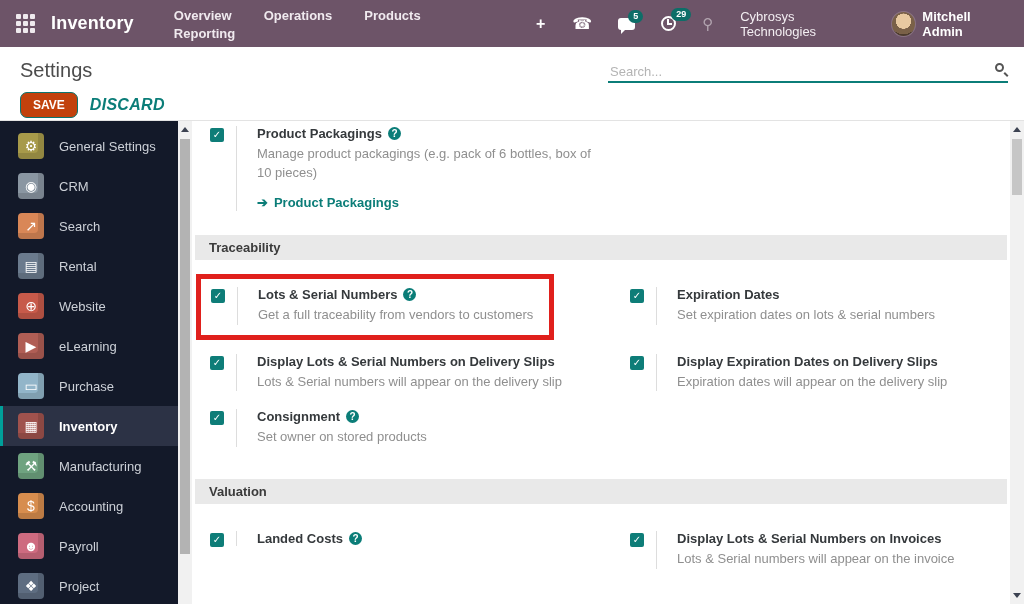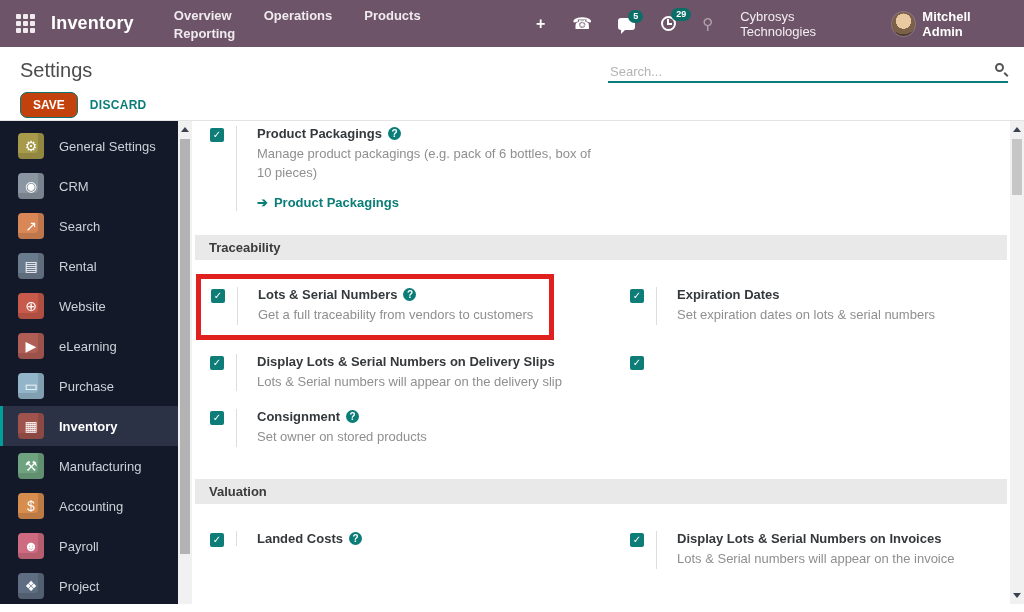--- a/index.html
+++ b/index.html
@@ -43,22 +43,22 @@
     font-family:"Liberation Sans", sans-serif; }
   .search input::placeholder { color:#b4b4b4; }
   .mag { position:absolute; right:4px; top:2px; width:9px; height:9px;
     border:2px solid #555; border-radius:50%; }
   .mag::after { content:''; position:absolute; width:2px; height:5px; background:#555;
     transform:rotate(-45deg); left:8px; top:7px; }
   .cp-row2 { margin-top:9px; display:flex; align-items:center; gap:12px; }
   .save-btn { background:#c2410c; color:#fff; border:1px solid #0b756f; font-size:12px;
     font-weight:bold; padding:5px 12px; border-radius:7px; cursor:pointer;
     font-family:"Liberation Sans", sans-serif; }
-  .discard-btn { background:none; border:none; color:#0b7d78; font-size:12px; font-weight:bold;
-    cursor:pointer; letter-spacing:.3px; font-family:"Liberation Sans", sans-serif; }
+  .discard-btn { background:none; border:none; color:#0b7d78; font-size:16px; font-weight:bold;
+    cursor:pointer; letter-spacing:.3px; font-family:"Liberation Sans", sans-serif;font-style:italic; }
 
   
   .page-body { display:flex; height:483px; }
   .sidebar { width:178px; background:#131929; height:100%; padding-top:5px; overflow:hidden; }
   .sb-item { display:flex; align-items:center; gap:15px; padding:7px 10px 7px 15px;
     cursor:pointer; border-left:3px solid transparent; }
   .sb-item.active { background:#2c3245; border-left-color:#00a09a; }
   .sb-icon { width:26px; height:26px; border-radius:4px; display:flex; align-items:center;
     justify-content:center; color:#fff; font-size:14px; flex-shrink:0;
     box-shadow:inset -6px -6px 0 rgba(0,0,0,.12); }
@@ -276,20 +276,26 @@
           <div class="cell-label">
               <span>Display Lots &amp; Serial Numbers on Delivery Slips</span>
             </div>
           <div class="cell-desc">Lots &amp; Serial numbers will appear on the delivery slip</div>
         </div>
       </div>
       <div class="cell">
         <span class="cb">
             <span class="tick">✓</span>
           </span>
+        <div class="cell-text">
+          <div class="cell-label">
+              <span>Display Expiration Dates on Delivery Slips</span>
+            </div>
+          <div class="cell-desc">Expiration dates will appear on the delivery slip</div>
+        </div>
       </div>
     </div>
 
     <div class="srow mt18">
       <div class="cell">
         <span class="cb">
             <span class="tick">✓</span>
           </span>
         <div class="cell-text">
           <div class="cell-label">

